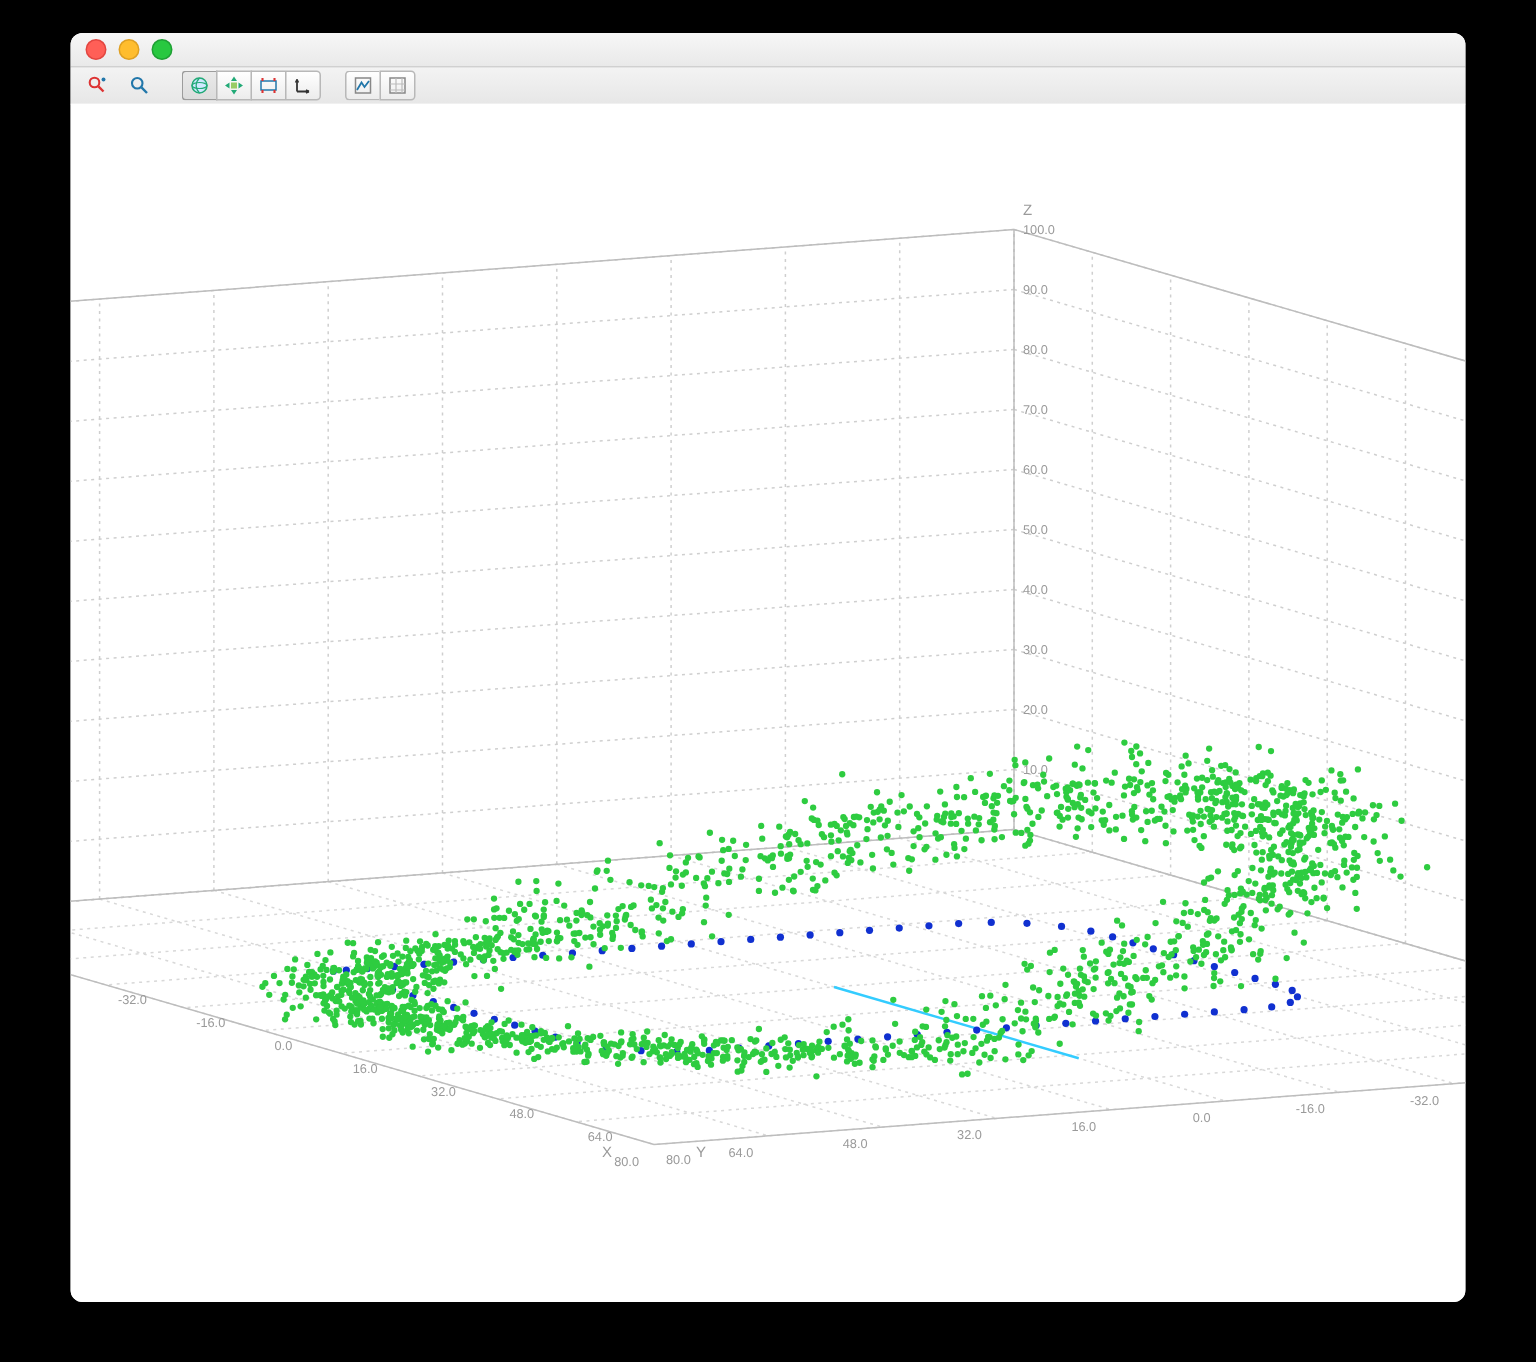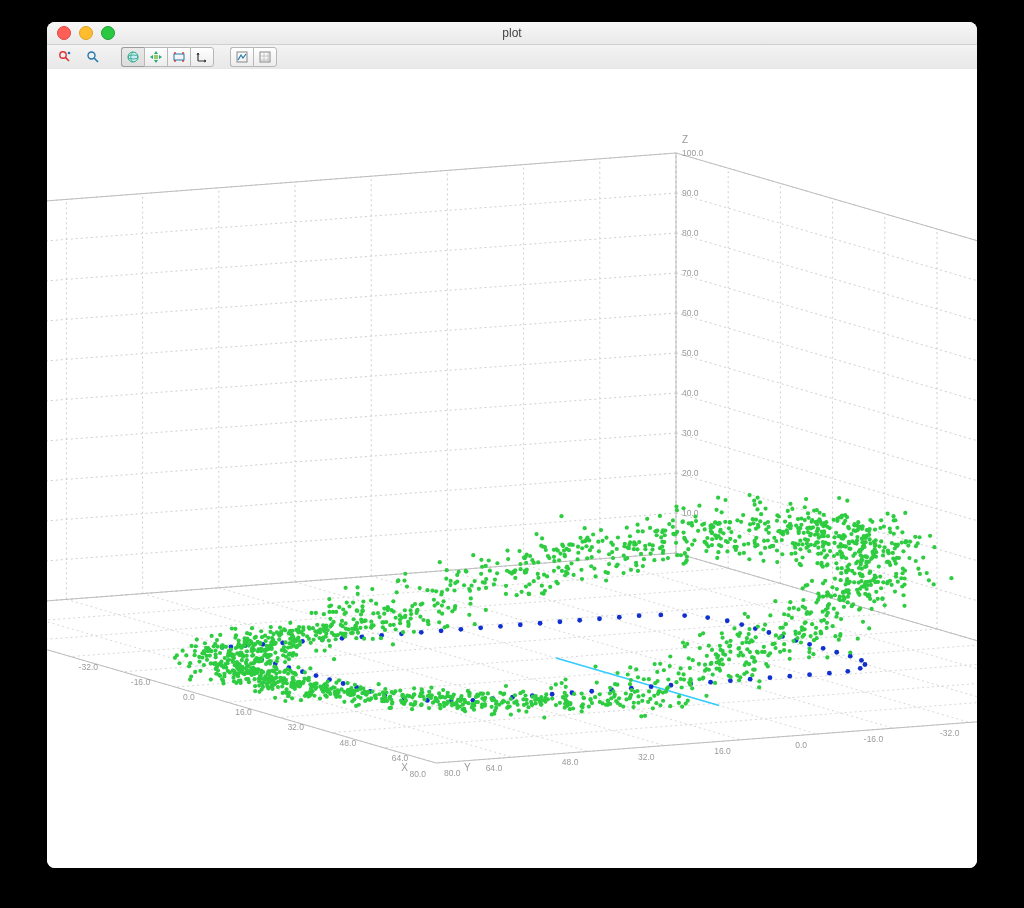--- a/index.html
+++ b/index.html
@@ -30,21 +30,20 @@
 <body>
 
 <div class="window">
 
   <div class="titlebar">
     <div class="traffic">
       <div class="tl red"></div>
       <div class="tl yel"></div>
       <div class="tl grn"></div>
     </div>
-    <div class="title">plot</div>
   </div>
 
   <div class="toolbar">
     <div class="tbtn flat" title="Zoom region">
       <svg width="14" height="14">
           <circle cx="5" cy="5" r="3.2" fill="none" stroke="#d33" stroke-width="1.4"></circle>
           <line x1="7.6" y1="7.6" x2="11" y2="11" stroke="#d33" stroke-width="1.6"></line>
           <circle cx="11" cy="3" r="1.3" fill="#27a"></circle>
         </svg>
     </div>

